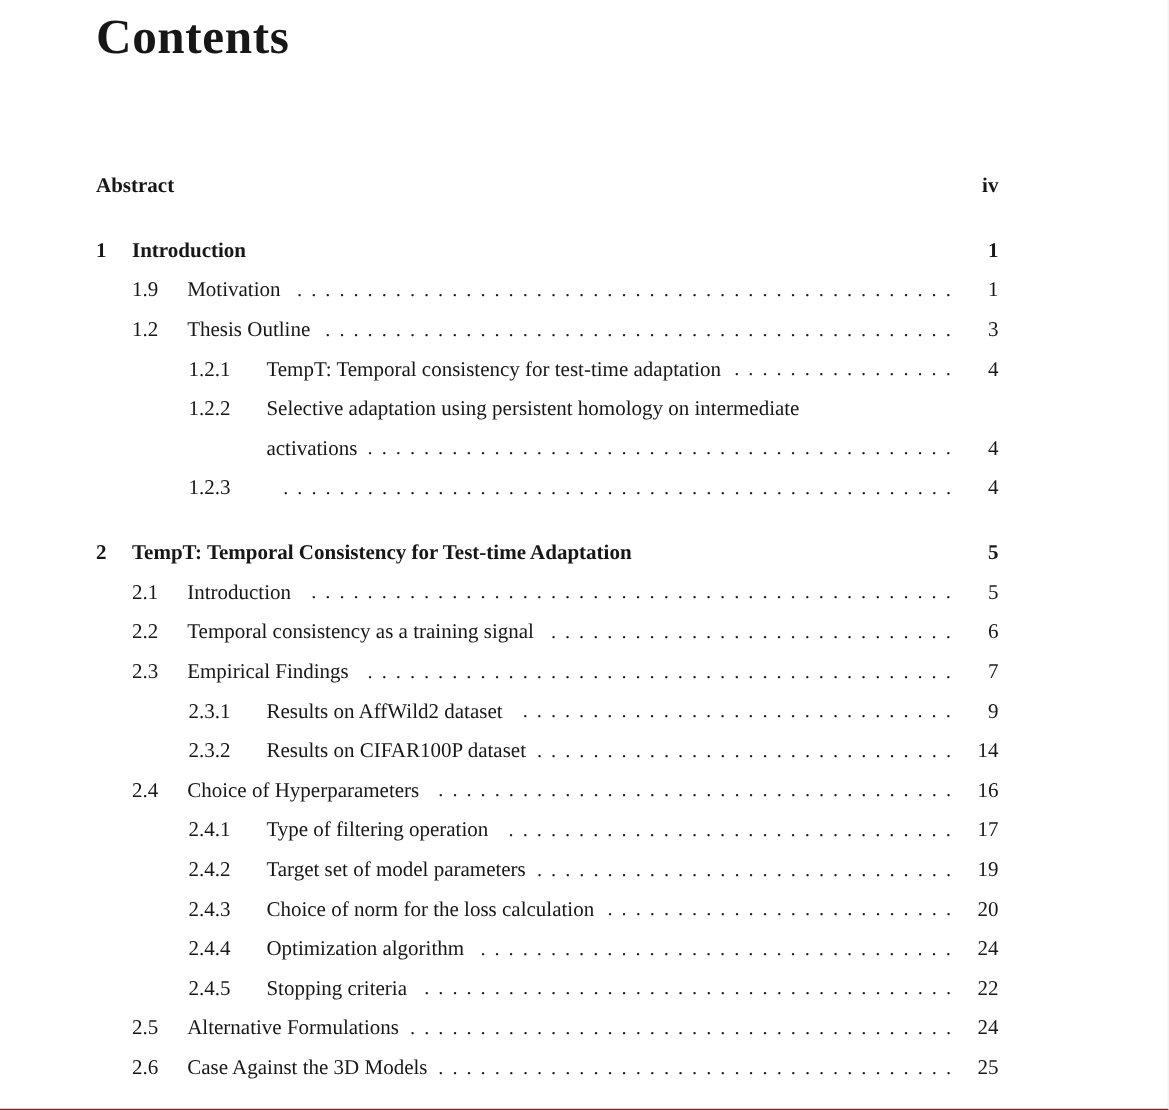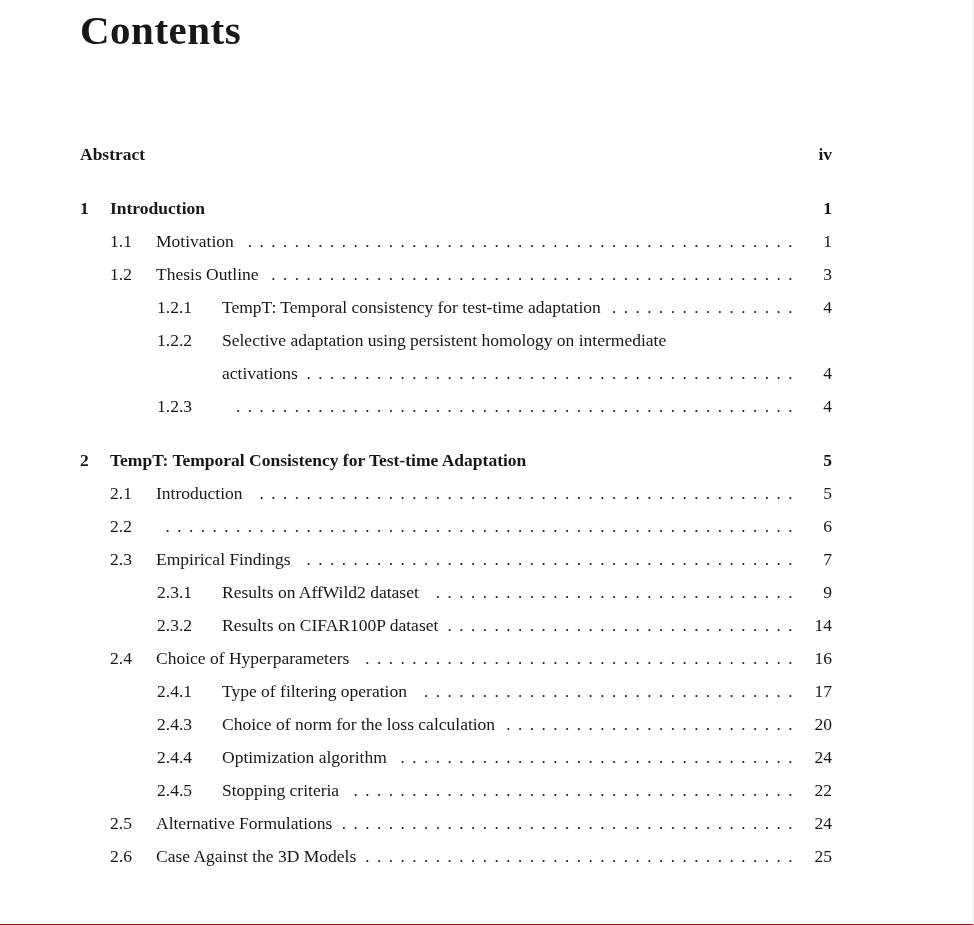--- a/index.html
+++ b/index.html
@@ -73,21 +73,21 @@
         <span class="spacer"></span>
         <span class="page-num">iv</span>
       </div>
       <div class="row chapter">
         <span class="num">1</span>
         <span class="title">Introduction</span>
         <span class="spacer"></span>
         <span class="page-num">1</span>
       </div>
       <div class="row section">
-        <span class="num">1.1</span>
+        <span class="num">1.9</span>
         <span class="title">Motivation</span>
         <span class="leader"></span>
         <span class="page-num">1</span>
       </div>
       <div class="row section">
         <span class="num">1.2</span>
         <span class="title">Thesis Outline</span>
         <span class="leader"></span>
         <span class="page-num">3</span>
       </div>
@@ -119,20 +119,21 @@
         <span class="page-num">5</span>
       </div>
       <div class="row section">
         <span class="num">2.1</span>
         <span class="title">Introduction</span>
         <span class="leader"></span>
         <span class="page-num">5</span>
       </div>
       <div class="row section">
         <span class="num">2.2</span>
+        <span class="title">Temporal consistency as a training signal</span>
         <span class="leader"></span>
         <span class="page-num">6</span>
       </div>
       <div class="row section">
         <span class="num">2.3</span>
         <span class="title">Empirical Findings</span>
         <span class="leader"></span>
         <span class="page-num">7</span>
       </div>
       <div class="row subsection">
@@ -151,20 +152,26 @@
         <span class="num">2.4</span>
         <span class="title">Choice of Hyperparameters</span>
         <span class="leader"></span>
         <span class="page-num">16</span>
       </div>
       <div class="row subsection">
         <span class="num">2.4.1</span>
         <span class="title">Type of filtering operation</span>
         <span class="leader"></span>
         <span class="page-num">17</span>
+      </div>
+      <div class="row subsection">
+        <span class="num">2.4.2</span>
+        <span class="title">Target set of model parameters</span>
+        <span class="leader"></span>
+        <span class="page-num">19</span>
       </div>
       <div class="row subsection">
         <span class="num">2.4.3</span>
         <span class="title">Choice of norm for the loss calculation</span>
         <span class="leader"></span>
         <span class="page-num">20</span>
       </div>
       <div class="row subsection">
         <span class="num">2.4.4</span>
         <span class="title">Optimization algorithm</span>

